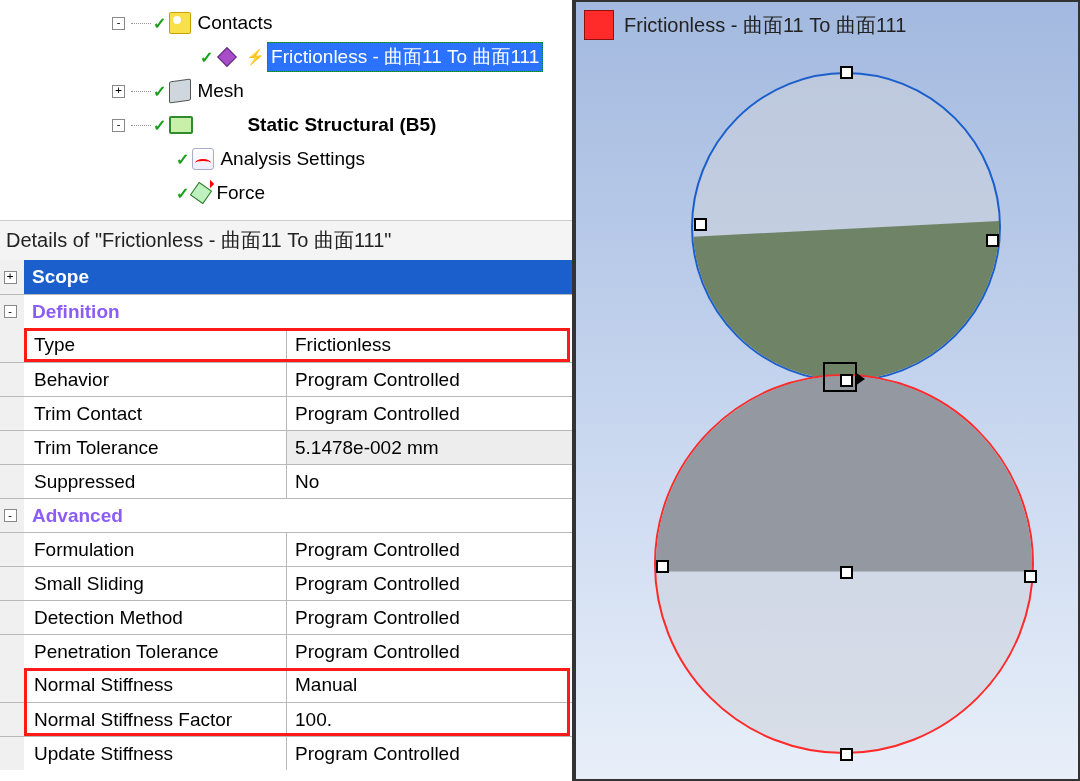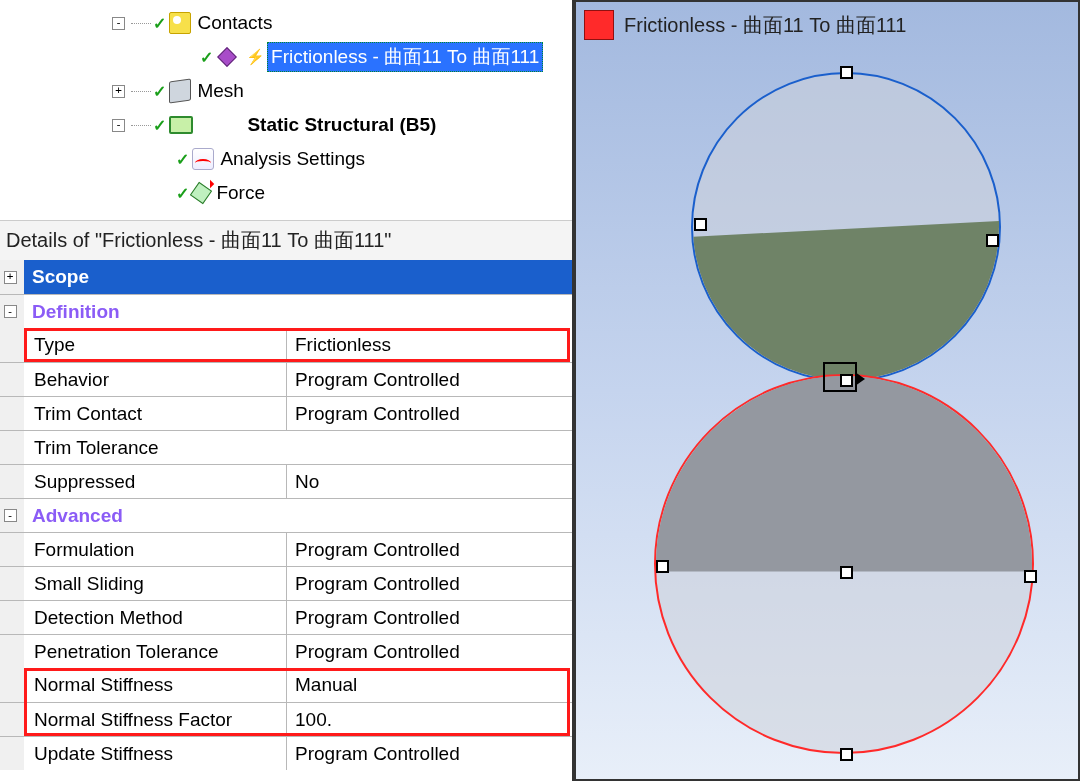--- a/index.html
+++ b/index.html
@@ -306,20 +306,21 @@
 
     <div class="grid-row">
       <div class="exp-cell"></div>
       <div class="label-cell">Trim Contact</div>
       <div class="value-cell">Program Controlled</div>
     </div>
 
     <div class="grid-row">
       <div class="exp-cell"></div>
       <div class="label-cell">Trim Tolerance</div>
+      <div class="value-cell ro">5.1478e-002 mm</div>
     </div>
 
     <div class="grid-row">
       <div class="exp-cell"></div>
       <div class="label-cell">Suppressed</div>
       <div class="value-cell">No</div>
     </div>
 
     <div class="grid-row section-head">
       <div class="exp-cell">

